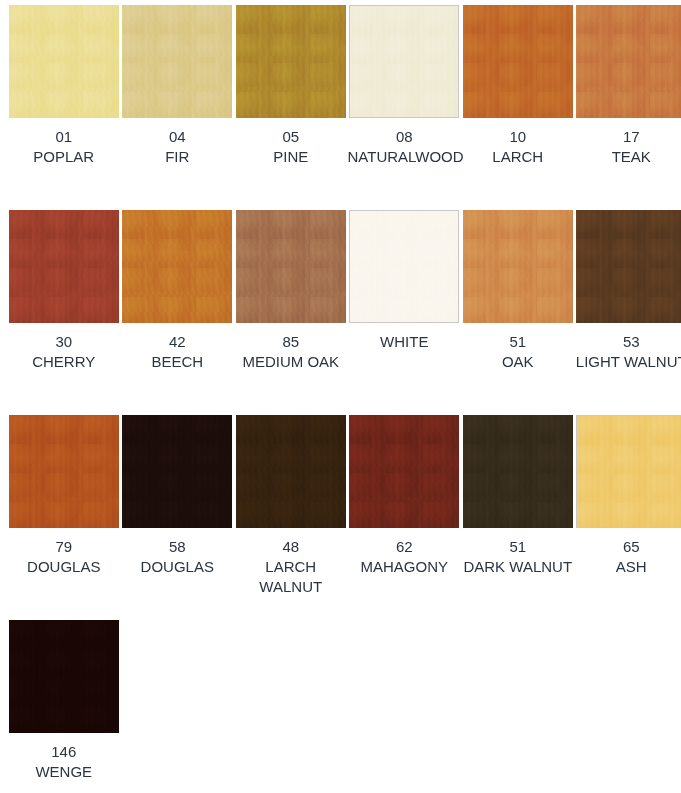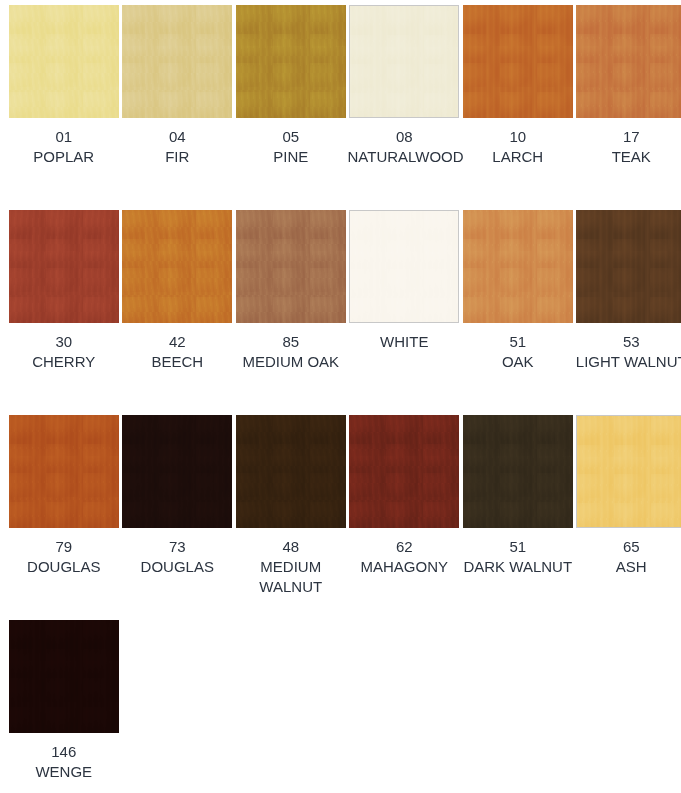--- a/index.html
+++ b/index.html
@@ -202,31 +202,31 @@
       <div class="swatch-caption">
         <span class="swatch-code">79</span>
         <span class="swatch-name">DOUGLAS</span>
       </div>
     </div>
     <div class="swatch-cell">
       <div class="swatch-chip" style="background: rgb(29, 13, 10);">
         <div class="grain" style="background-image: radial-gradient(at 20% 30%, rgba(255, 255, 255, 0.16) 0px, rgba(255, 255, 255, 0.16) 18%, rgba(0, 0, 0, 0) 55%), radial-gradient(at 72% 64%, rgba(0, 0, 0, 0.11) 0px, rgba(0, 0, 0, 0.11) 22%, rgba(0, 0, 0, 0) 60%), repeating-linear-gradient(94deg, rgba(255, 255, 255, 0.09) 0px, rgba(255, 255, 255, 0) 2px, rgba(0, 0, 0, 0.09) 3px, rgba(0, 0, 0, 0) 6px);"></div>
       </div>
       <div class="swatch-caption">
-        <span class="swatch-code">73</span>
+        <span class="swatch-code">58</span>
         <span class="swatch-name">DOUGLAS</span>
       </div>
     </div>
     <div class="swatch-cell">
       <div class="swatch-chip" style="background: rgb(54, 34, 15);">
         <div class="grain" style="background-image: radial-gradient(at 20% 30%, rgba(255, 255, 255, 0.16) 0px, rgba(255, 255, 255, 0.16) 18%, rgba(0, 0, 0, 0) 55%), radial-gradient(at 72% 64%, rgba(0, 0, 0, 0.11) 0px, rgba(0, 0, 0, 0.11) 22%, rgba(0, 0, 0, 0) 60%), repeating-linear-gradient(82deg, rgba(255, 255, 255, 0.09) 0px, rgba(255, 255, 255, 0) 2px, rgba(0, 0, 0, 0.09) 3px, rgba(0, 0, 0, 0) 6px);"></div>
       </div>
       <div class="swatch-caption">
         <span class="swatch-code">48</span>
-        <span class="swatch-name">MEDIUM WALNUT</span>
+        <span class="swatch-name">LARCH WALNUT</span>
       </div>
     </div>
     <div class="swatch-cell">
       <div class="swatch-chip" style="background: rgb(113, 38, 26);">
         <div class="grain" style="background-image: radial-gradient(at 20% 30%, rgba(255, 255, 255, 0.16) 0px, rgba(255, 255, 255, 0.16) 18%, rgba(0, 0, 0, 0) 55%), radial-gradient(at 72% 64%, rgba(0, 0, 0, 0.11) 0px, rgba(0, 0, 0, 0.11) 22%, rgba(0, 0, 0, 0) 60%), repeating-linear-gradient(84deg, rgba(255, 255, 255, 0.09) 0px, rgba(255, 255, 255, 0) 2px, rgba(0, 0, 0, 0.09) 3px, rgba(0, 0, 0, 0) 6px);"></div>
       </div>
       <div class="swatch-caption">
         <span class="swatch-code">62</span>
         <span class="swatch-name">MAHAGONY</span>
       </div>

